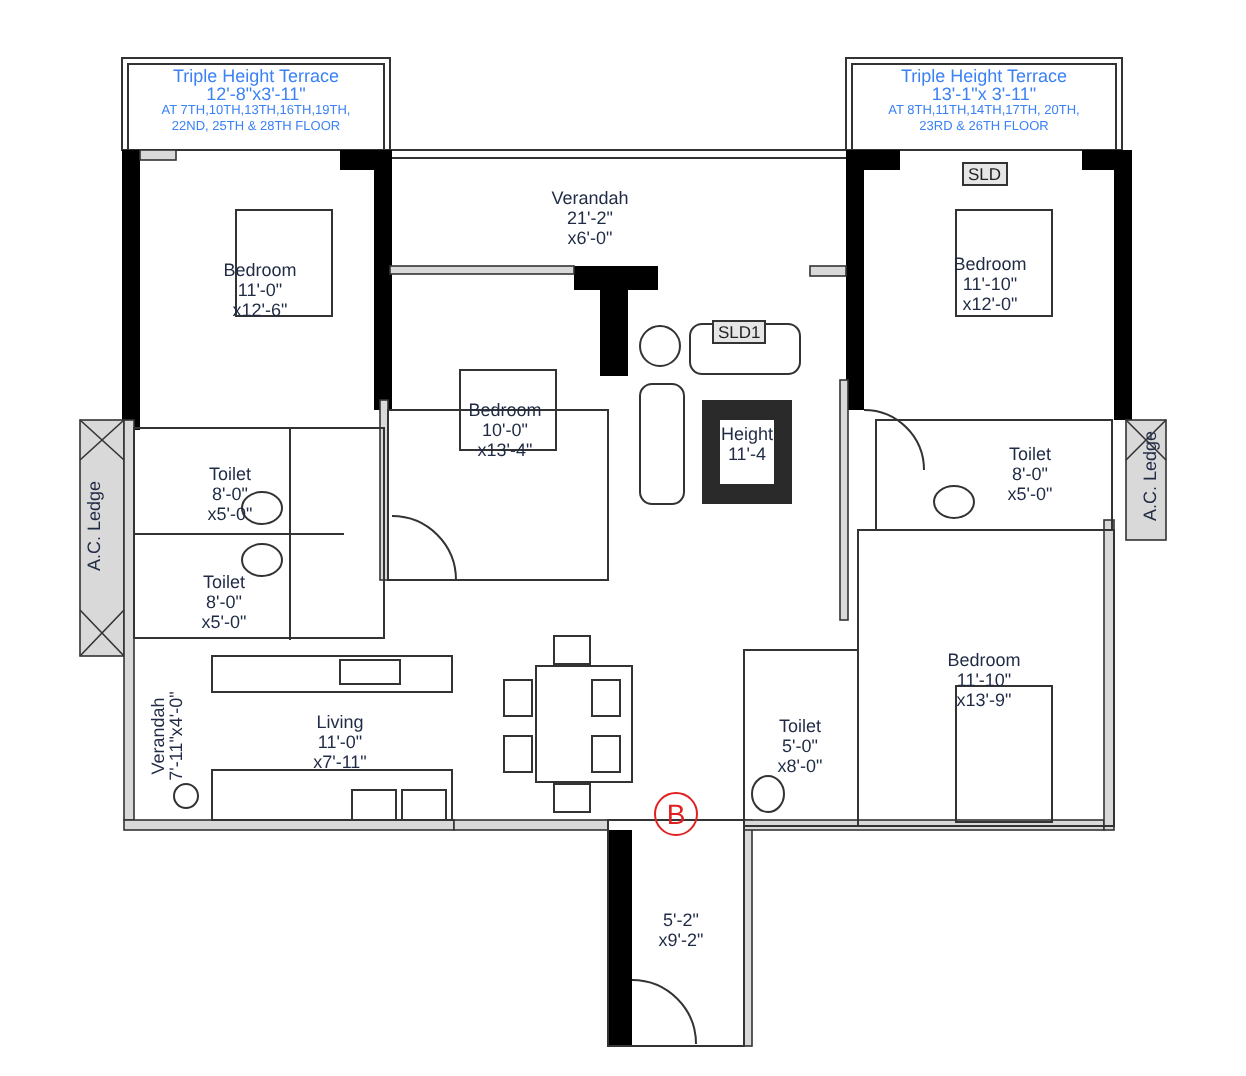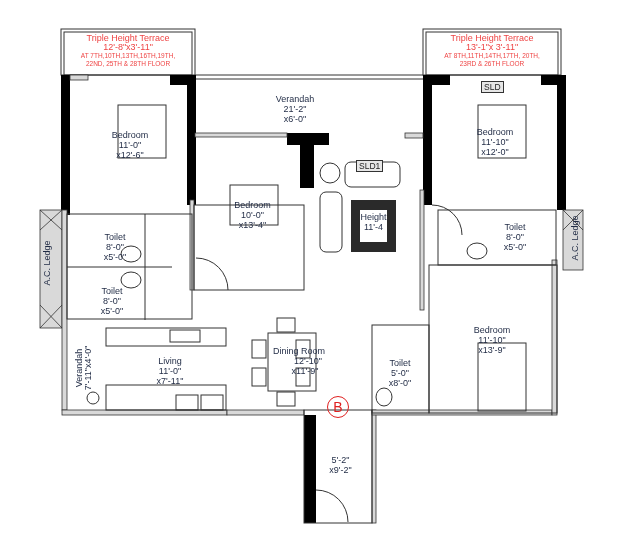--- a/index.html
+++ b/index.html
@@ -1,19 +1,19 @@
 <!DOCTYPE html>
 <html><head>
 <meta charset="utf-8">
 <style>
   html, body { margin:0; padding:0; background:#ffffff; }
   body { width:623px; height:538px; position:relative; overflow:hidden; font-family:"Liberation Sans", sans-serif; }
   #plan { position:absolute; left:0; top:0; width:623px; height:538px; }
   .lbl { position:absolute; color:#1f2a44; font-size:9px; line-height:10px; text-align:center; white-space:nowrap; }
-  .terr { position:absolute; text-align:center; color:#ef4444; white-space:nowrap; }
+  .terr { position:absolute; text-align:center; color:#3b82f6; white-space:nowrap; }
   .terr .t1 { font-size:9px; line-height:9px; display:block; }
   .terr .t2 { font-size:9px; line-height:9px; display:block; }
   .terr .t3 { font-size:6.5px; line-height:8px; display:block; }
   .tag { position:absolute; border:1px solid #333; background:#e6e6e6; font-size:8.5px; line-height:10px; padding:0 2px; color:#222;text-align:right; }
   .vert { position:absolute; transform:rotate(-90deg); transform-origin:center; font-size:9px; color:#1f2a44; white-space:nowrap; }
   .badge { position:absolute; width:20px; height:20px; border:1.5px solid #e02020; border-radius:50%; color:#e02020; font-size:14px; line-height:20px; text-align:center; }
 </style>
 </head>
 <body>
 
@@ -184,25 +184,20 @@
   <div class="lbl" style="left:380px;top:358px;width:40px;">
     <div>Toilet</div>
     <div>5'-0"</div>
     <div>x8'-0"</div>
   </div>
   <div class="lbl" style="left:140px;top:356px;width:60px;">
     <div>Living</div>
     <div>11'-0"</div>
     <div>x7'-11"</div>
   </div>
-  <div class="lbl" style="left:266px;top:346px;width:66px;">
-    <div>Dining Room</div>
-    <div style="padding-left:18px;">12'-10"</div>
-    <div style="padding-left:12px;">x11'-9"</div>
-  </div>
   <div class="lbl" style="left:318px;top:455px;width:45px;">
     <div>5'-2"</div>
     <div>x9'-2"</div>
   </div>
 
   
   <div class="vert" style="left:17px;top:258px;width:60px;text-align:center;">A.C. Ledge</div>
   <div class="vert" style="left:545px;top:233px;width:60px;text-align:center;">A.C. Ledge</div>
   <div class="vert" style="left:54px;top:363px;width:50px;text-align:center;">Verandah</div>
   <div class="vert" style="left:58px;top:363px;width:60px;text-align:center;">7'-11"x4'-0"</div>

